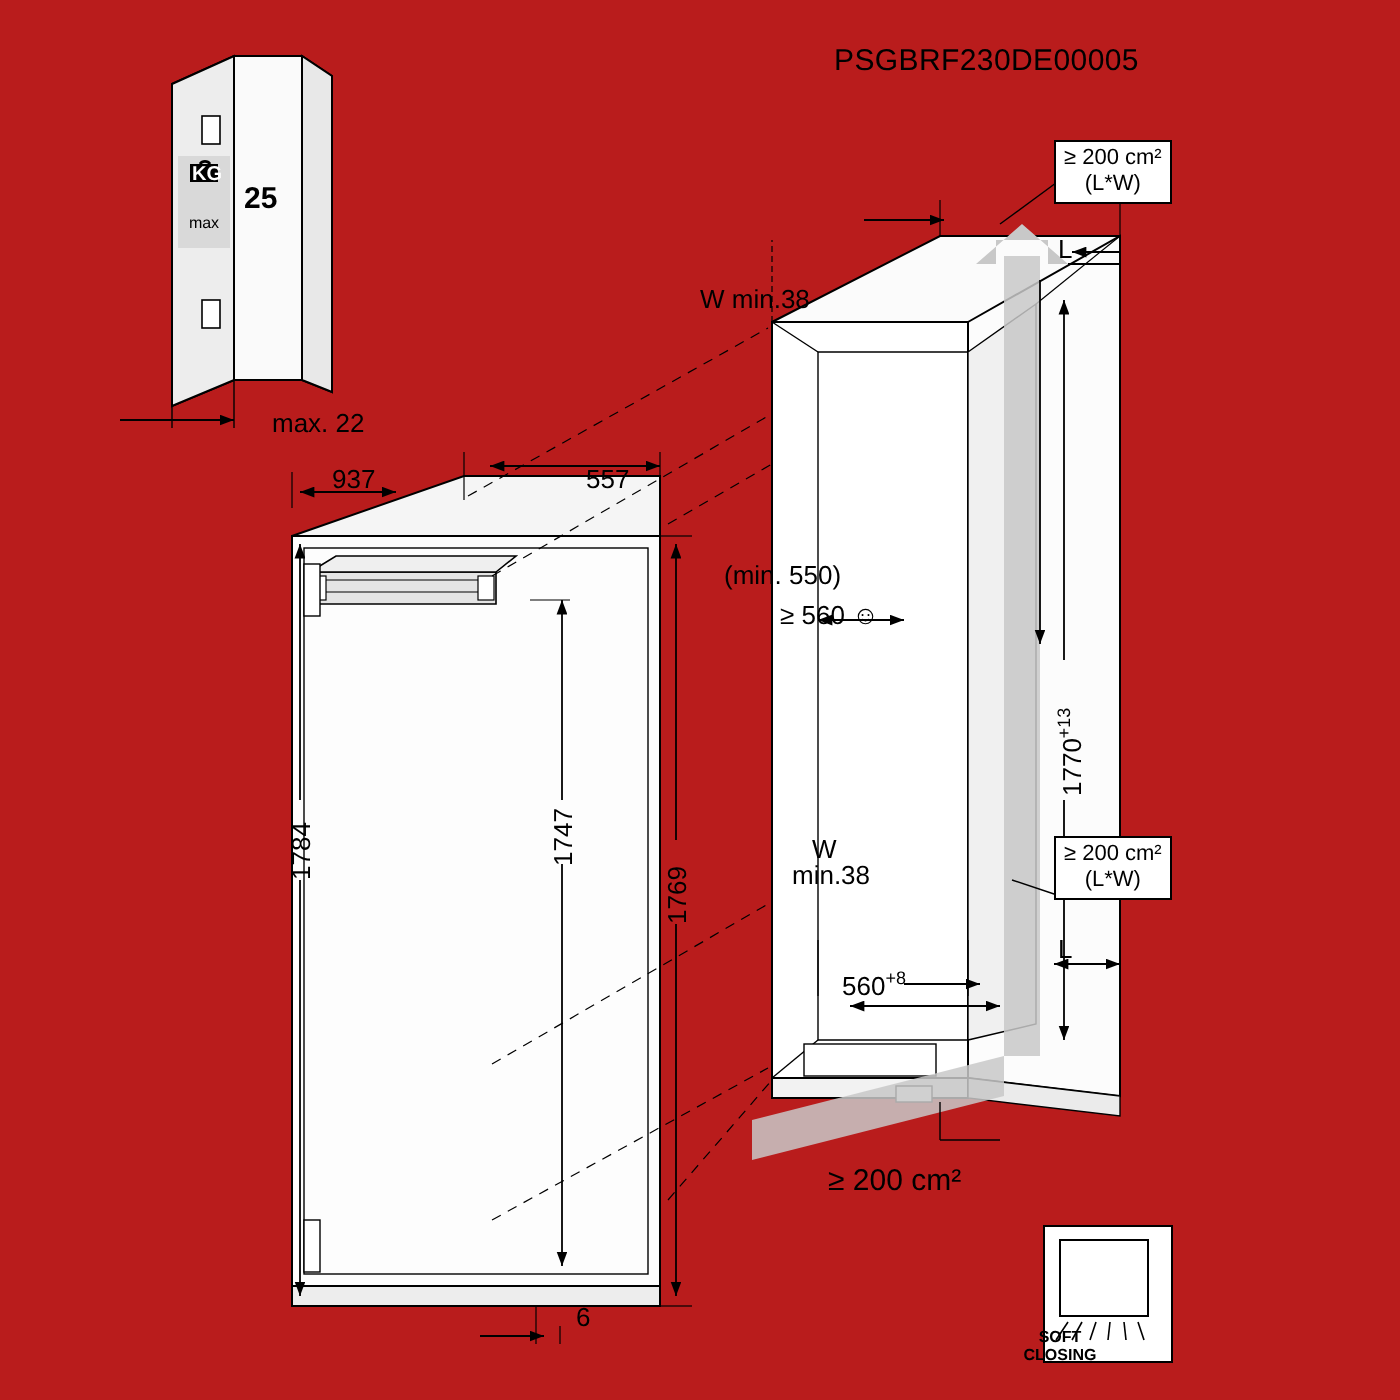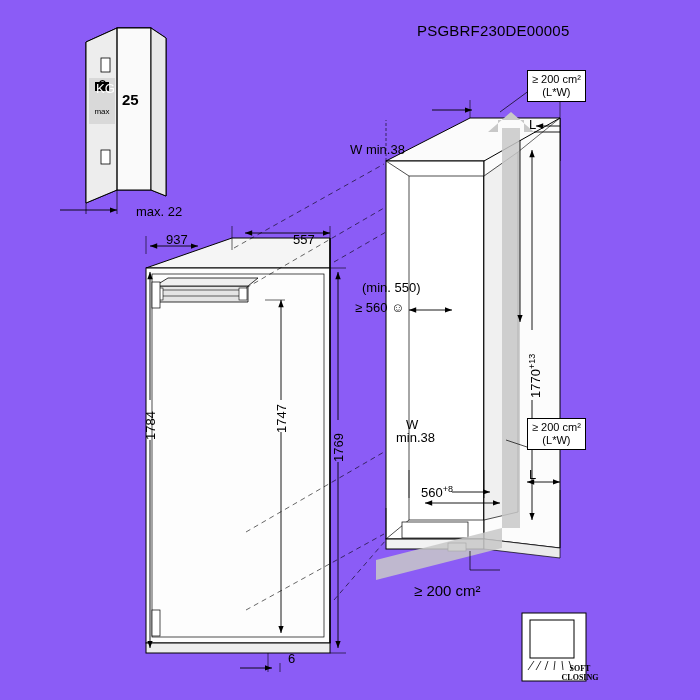--- a/index.html
+++ b/index.html
@@ -4,21 +4,21 @@
 <style>
   html, body {
     margin: 0;
     padding: 0;
     background: #ffffff;
   }
   #page {
     position: relative;
     width: 700px;
     height: 700px;
-    background: #8b5cf6;
+    background: #b91c1c;
     font-family: "Liberation Sans", sans-serif;
     color: #000000;
     overflow: hidden;
   }
   #page svg {
     position: absolute;
     top: 0;
     left: 0;
   }
   .lbl {
@@ -30,22 +30,22 @@
     line-height: 1.15;
   }
   .lbl.big {
     font-size: 15px;
   }
   .lbl.title {
     font-size: 15px;
     letter-spacing: 0.2px;
   }
   .lbl.tiny {
-    font-size: 13px;
-    font-weight: normal;
+    font-size: 10px;
+    font-weight: bold;
   }
   .rot {
     transform: rotate(-90deg);
     transform-origin: left top;
   }
   .sup {
     font-size: 9px;
     vertical-align: super;
   }
   .boxed {
@@ -265,21 +265,21 @@
   <div class="lbl rot" style="left:144px; top:440px;">1784</div>
   <div class="lbl rot" style="left:275px; top:433px;">1747</div>
   <div class="lbl rot" style="left:332px; top:462px;">1769</div>
   <div class="lbl" style="left:288px; top:652px;">6</div>
 
   <div class="lbl" style="left:350px; top:101px;margin-top:42px;">W min.38</div>
   <div class="lbl" style="left:529px; top:118px;">L</div>
   <div class="lbl" style="left:529px; top:468px;">L</div>
 
   <div class="lbl" style="left:362px; top:281px;">(min. 550)</div>
-  <div class="lbl" style="left:355px; top:301px;text-align:right;">
+  <div class="lbl" style="left:390px; top:301px;text-align:right;">
     <span>≥ 560</span>
     <span>☺</span>
   </div>
 
   <div class="lbl" style="left:406px; top:418px;">W</div>
   <div class="lbl" style="left:396px; top:431px;">min.38</div>
 
   <div class="lbl" style="left:421px; top:484px;">
     <span>560</span><span class="sup">+8</span>
   </div>
@@ -293,18 +293,18 @@
     <div>(L*W)</div>
   </div>
 
   <div class="boxed" style="left:527px; top:418px;">
     <div>≥ 200 cm²</div>
     <div>(L*W)</div>
   </div>
 
   <div class="lbl big" style="left:414px; top:582px;">≥ 200 cm²</div>
 
-  <div class="soft-label" style="left:545px; top:665px;font-family:Liberation Serif, serif;">
+  <div class="soft-label" style="left:495px; top:665px;">
     <div>SOFT</div>
     <div>CLOSING</div>
   </div>
 
 </div>
 
 </body></html>

